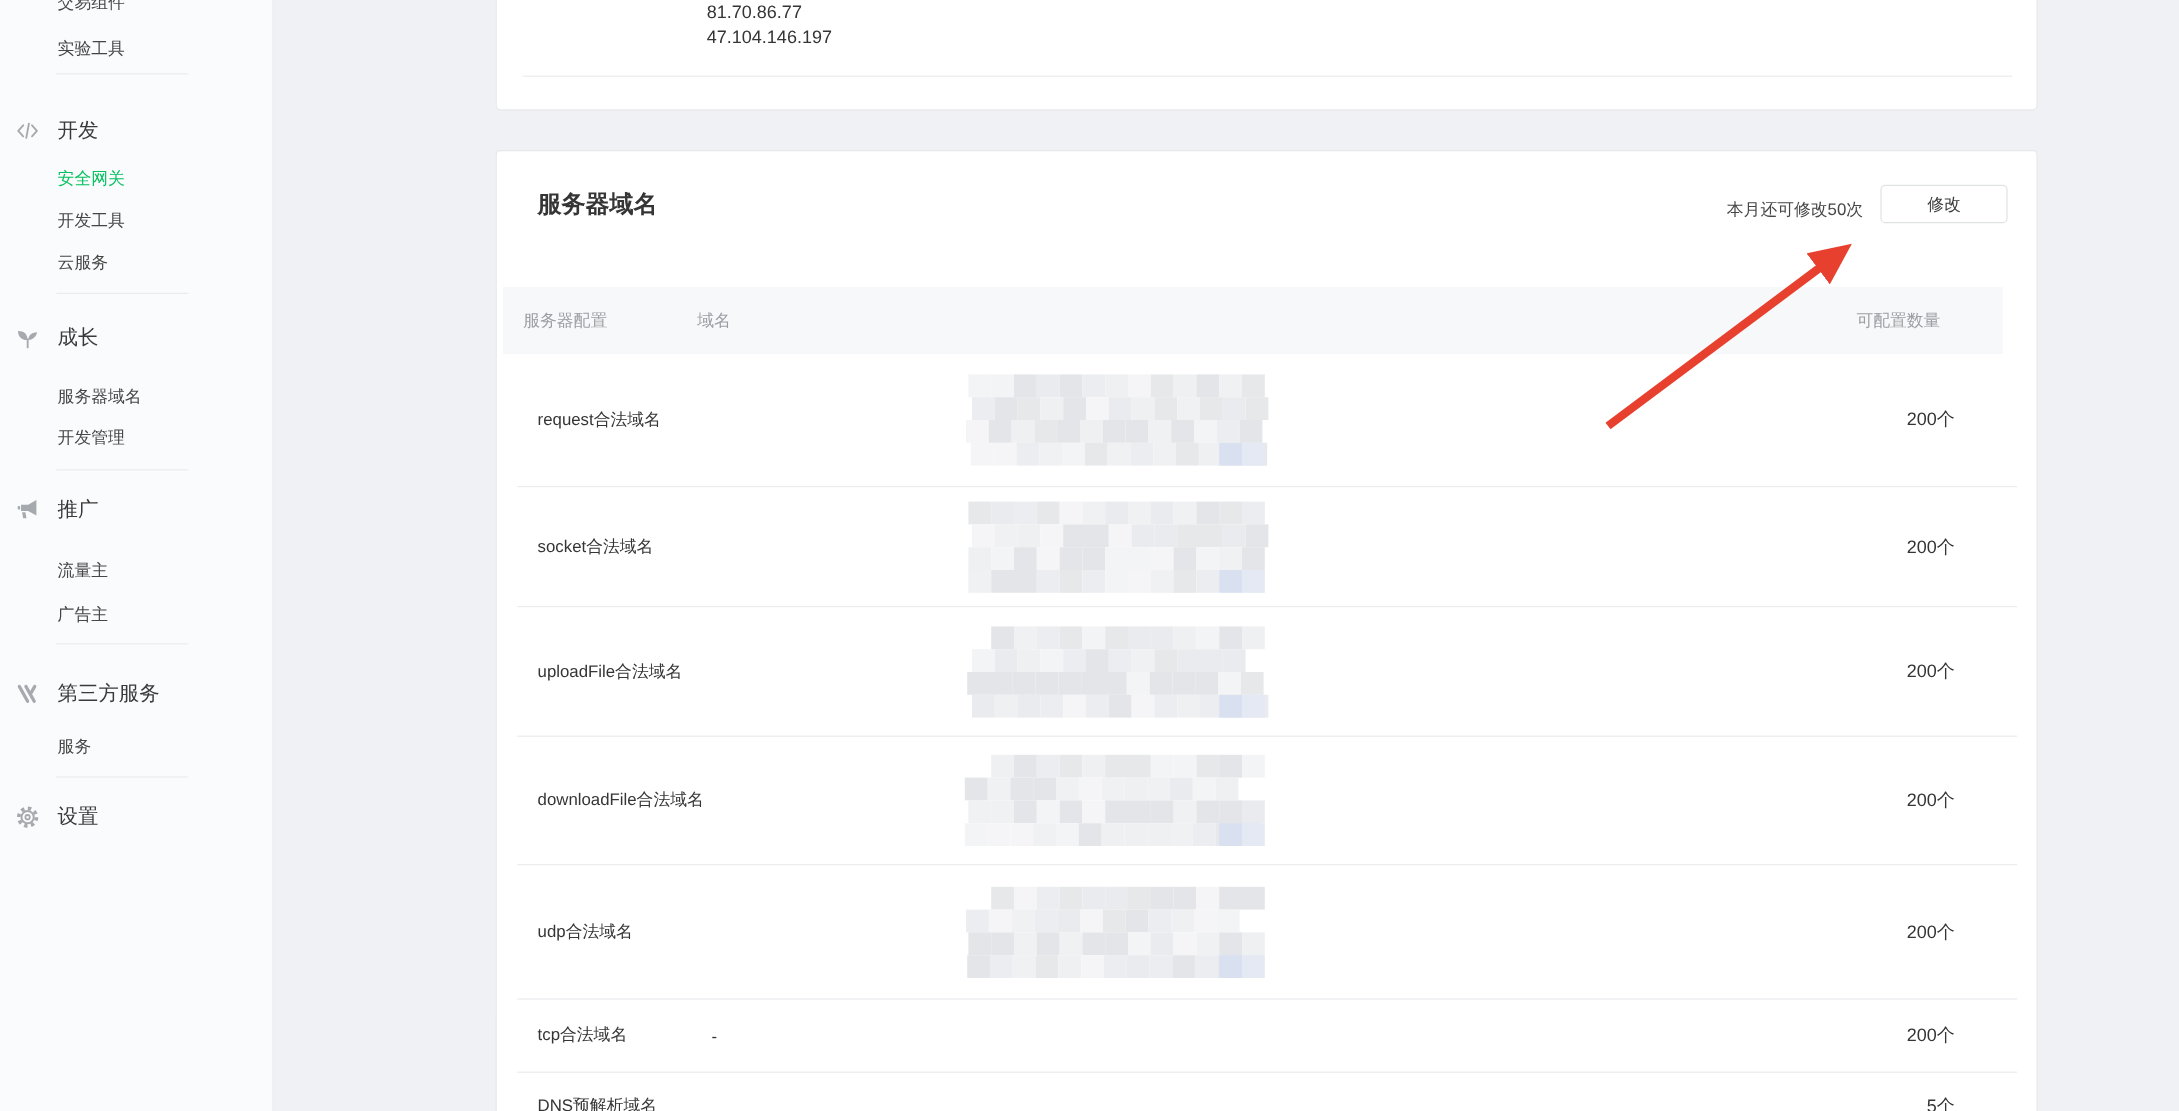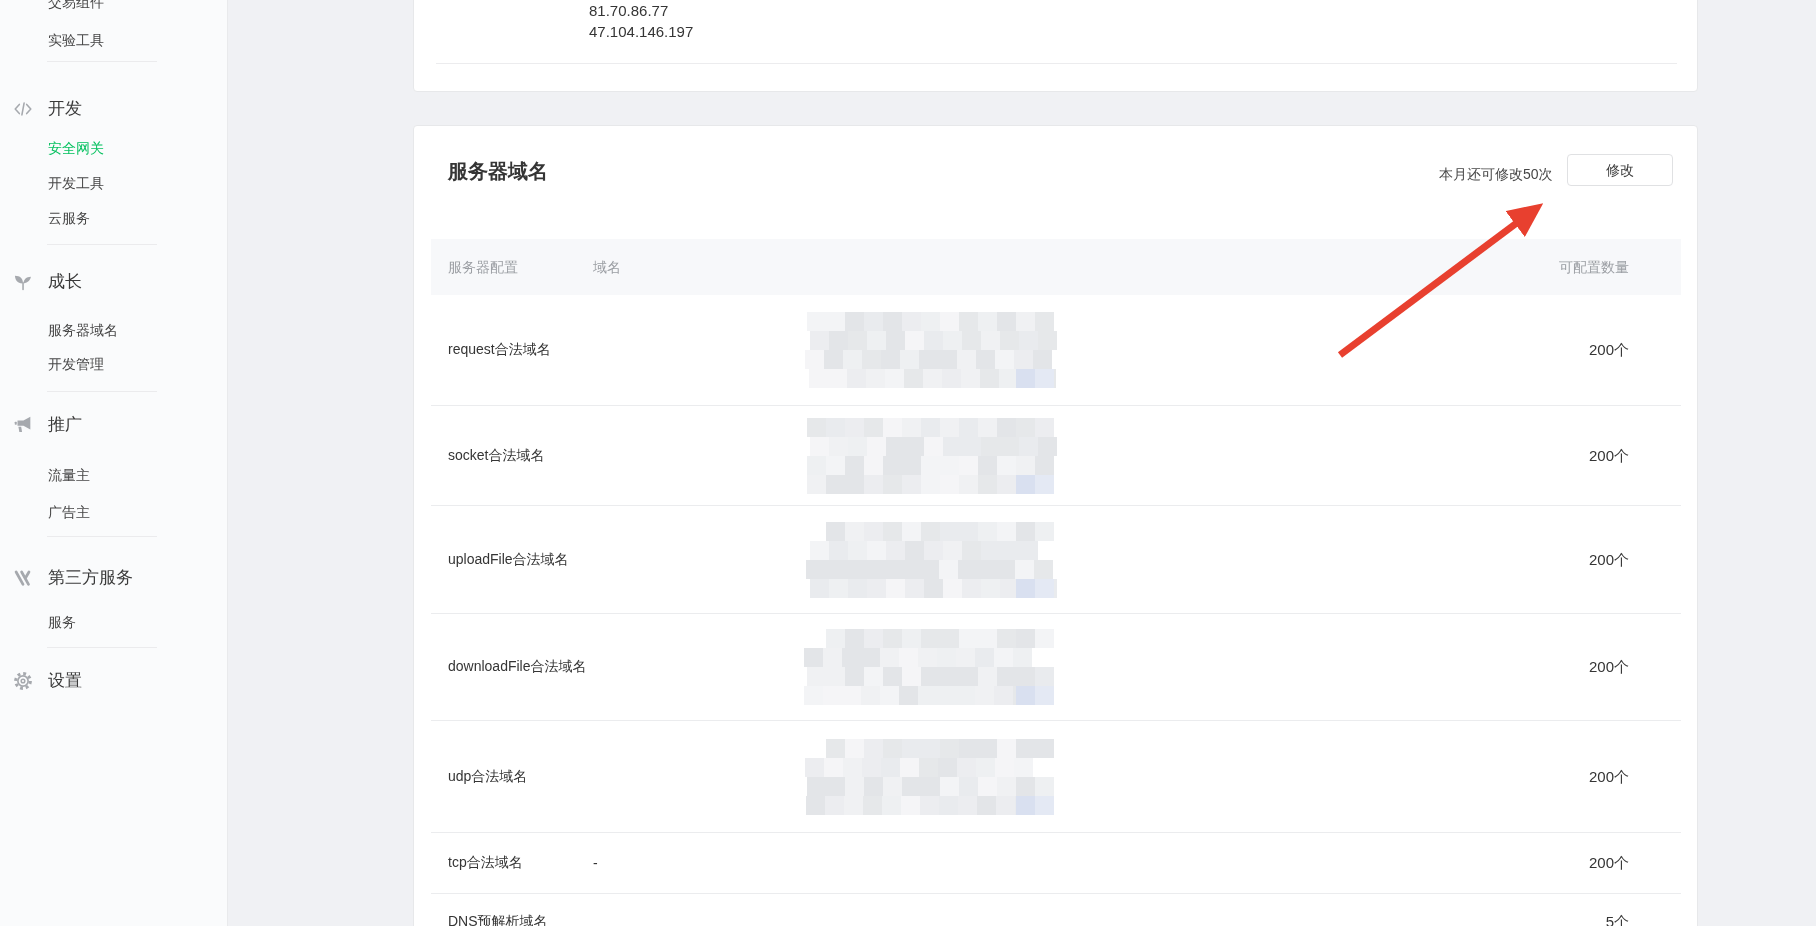--- a/index.html
+++ b/index.html
@@ -27,21 +27,21 @@
   .ip-line{position:absolute;left:175px;height:20px;line-height:20px;font-size:15px;color:var(--txt);}
   #top-card .divider{position:absolute;left:22px;top:104px;width:1241px;height:1px;background:#ececee;}
 
   #main-card{left:413px;top:125px;width:1285px;height:850px;}
   #panel-title{position:absolute;left:34px;top:31px;font-size:20px;color:var(--txt);height:28px;line-height:28px;}
   #quota-text{position:absolute;left:1025px;top:38px;font-size:14px;color:#464646;height:20px;line-height:20px;}
   #modify-btn{position:absolute;left:1153px;top:28px;width:106px;height:32px;background:#fff;border:1px solid #e0e1e3;border-radius:4px;font-size:14px;color:#3a3a3a;text-align:center;line-height:30px;cursor:pointer;font-family:inherit;}
   #panel-desc{position:absolute;left:34px;top:66px;font-size:14px;color:#9a9a9a;height:22px;line-height:22px;white-space:nowrap;}
   #panel-desc a{color:var(--link);text-decoration:none;cursor:pointer;}
 
-  #table-band{position:absolute;left:17px;top:113px;width:1250px;height:56px;background:var(--band);text-align:right;}
+  #table-band{position:absolute;left:5px;top:113px;width:1250px;height:56px;background:var(--band);text-align:right;}
   .th{position:absolute;top:18px;height:20px;line-height:20px;font-size:14px;color:var(--txt2);}
   #th-config{left:17px;} #th-domain{left:162px;} #th-quota{right:52px;}
 
   #rows{position:absolute;left:17px;top:169px;width:1250px;}
   .trow{position:relative;width:1250px;border-bottom:1px solid #ebecee;}
   .trow .cfg{position:absolute;left:17px;top:50%;transform:translateY(-50%);font-size:14px;color:var(--txt);white-space:nowrap;}
   .trow .dmn{position:absolute;left:162px;top:50%;transform:translateY(-50%);font-size:14px;color:var(--txt);}
   .trow .qty{position:absolute;right:52px;top:50%;transform:translateY(-50%);font-size:15px;color:var(--txt);white-space:nowrap;}
   .mosaic{position:absolute;left:376px;top:50%;transform:translateY(-50%);width:252px;height:76px;}
   .mosaic div{position:absolute;}

